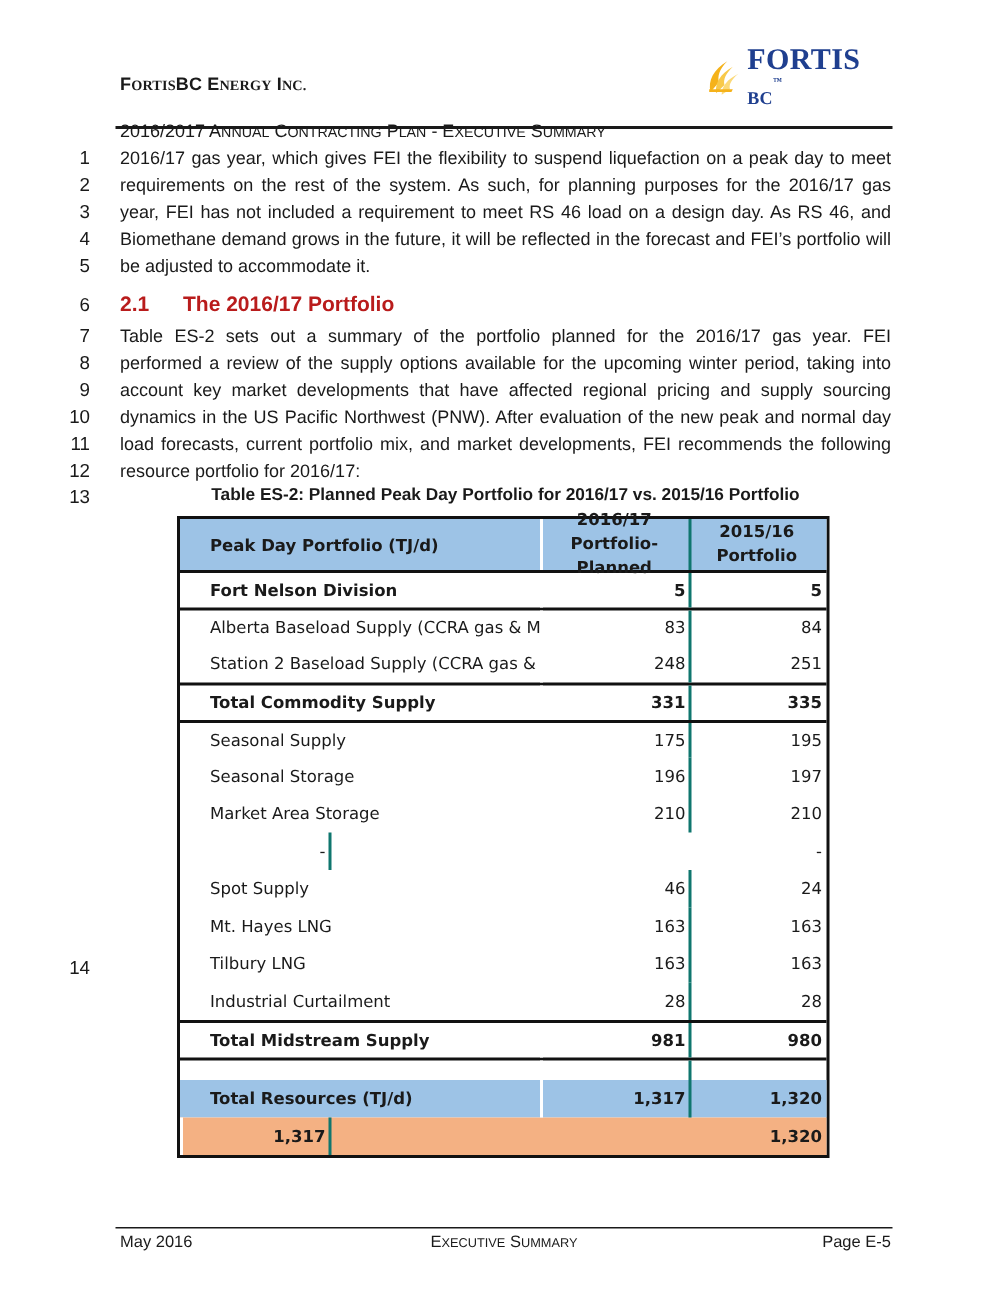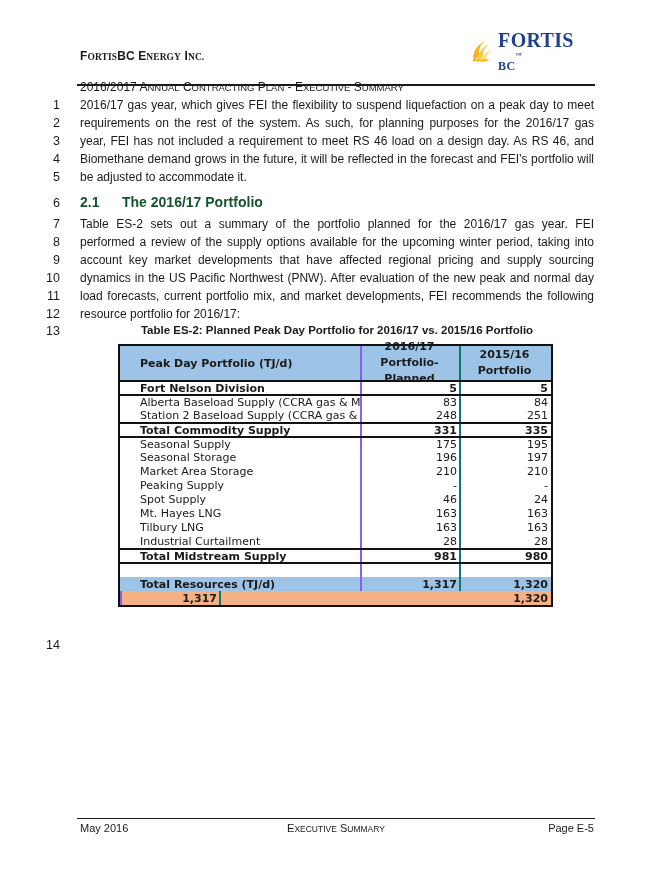--- a/index.html
+++ b/index.html
@@ -19,35 +19,35 @@
     .logo { left: 470px; top: 37px; width: 125px; height: 30px; display: flex; align-items: center; }
     .logo-text { font-family: "Liberation Serif", serif; color: #1f3f8f; font-size: 20px; font-weight: bold; letter-spacing: 0.3px; margin-left: 4px; }
     .logo-text .bc { font-size: 12px; }
     .logo-text .tm { font-size: 6px; vertical-align: top; }
 
     
     .line-no { left: 36px; width: 24px; text-align: right; font-size: 12.5px; }
     .body-line { left: 80px; width: 514px; font-size: 12px; line-height: 15px; white-space: nowrap; }
     .justify { text-align: justify; text-align-last: justify; }
 
-    .heading { left: 80px; top: 194px; font-size: 14px; font-weight: bold; color: #14532d; }
+    .heading { left: 80px; top: 194px; font-size: 14px; font-weight: bold; color: #b91c1c; }
     .heading .num { display: inline-block; width: 42px; }
 
     .tbl-caption { left: 80px; width: 514px; top: 324px; text-align: center; font-size: 11.5px; font-weight: bold; }
 
     
     .tbl {
       left: 118px; top: 344px; width: 435px;
       border: 2px solid #111;
       font-family: "DejaVu Sans", sans-serif; font-size: 11px;
       box-sizing: border-box;
     }
-    .row { display: flex; height: 14px; align-items: center; box-sizing: border-box; }
+    .row { display: flex; height: 25px; align-items: center; box-sizing: border-box; }
     .row .c0 { width: 240px; padding-left: 20px; box-sizing: border-box; white-space: nowrap; overflow: hidden; }
-    .row .c1 { width: 99px; text-align: right; padding-right: 2px; box-sizing: border-box; border-left: 2px solid #8b5cf6; height: 100%; display: flex; align-items: center; justify-content: flex-end; }
+    .row .c1 { width: 99px; text-align: right; padding-right: 2px; box-sizing: border-box; border-left: 2px solid #ffffff; height: 100%; display: flex; align-items: center; justify-content: flex-end; }
     .row .c2 { flex: 1; text-align: right; padding-right: 3px; box-sizing: border-box; border-left: 2px solid #0f766e; height: 100%; display: flex; align-items: center; justify-content: flex-end; }
     .row.bold { font-weight: bold; }
     .row.top-border { border-top: 2px solid #111; }
     .hdr-row { height: 34px; background: #9dc3e6; font-weight: bold; }
     .hdr-row .c1, .hdr-row .c2 { justify-content: center; text-align: center; flex-direction: column; line-height: 16px; }
     .blue { background: #9dc3e6; }
     .orange { background: #f4b183; }
     .tall { height: 15px; }
 
     
@@ -147,21 +147,20 @@
     <div class="c0">Seasonal Storage</div>
     <div class="c1">196</div>
     <div class="c2">197</div>
   </div>
   <div class="row">
     <div class="c0">Market Area Storage</div>
     <div class="c1">210</div>
     <div class="c2">210</div>
   </div>
   <div class="row">
-    <div class="c0">Peaking Supply</div>
     <div class="c1">-</div>
     <div class="c2">-</div>
   </div>
   <div class="row">
     <div class="c0">Spot Supply</div>
     <div class="c1">46</div>
     <div class="c2">24</div>
   </div>
   <div class="row">
     <div class="c0">Mt. Hayes LNG</div>

